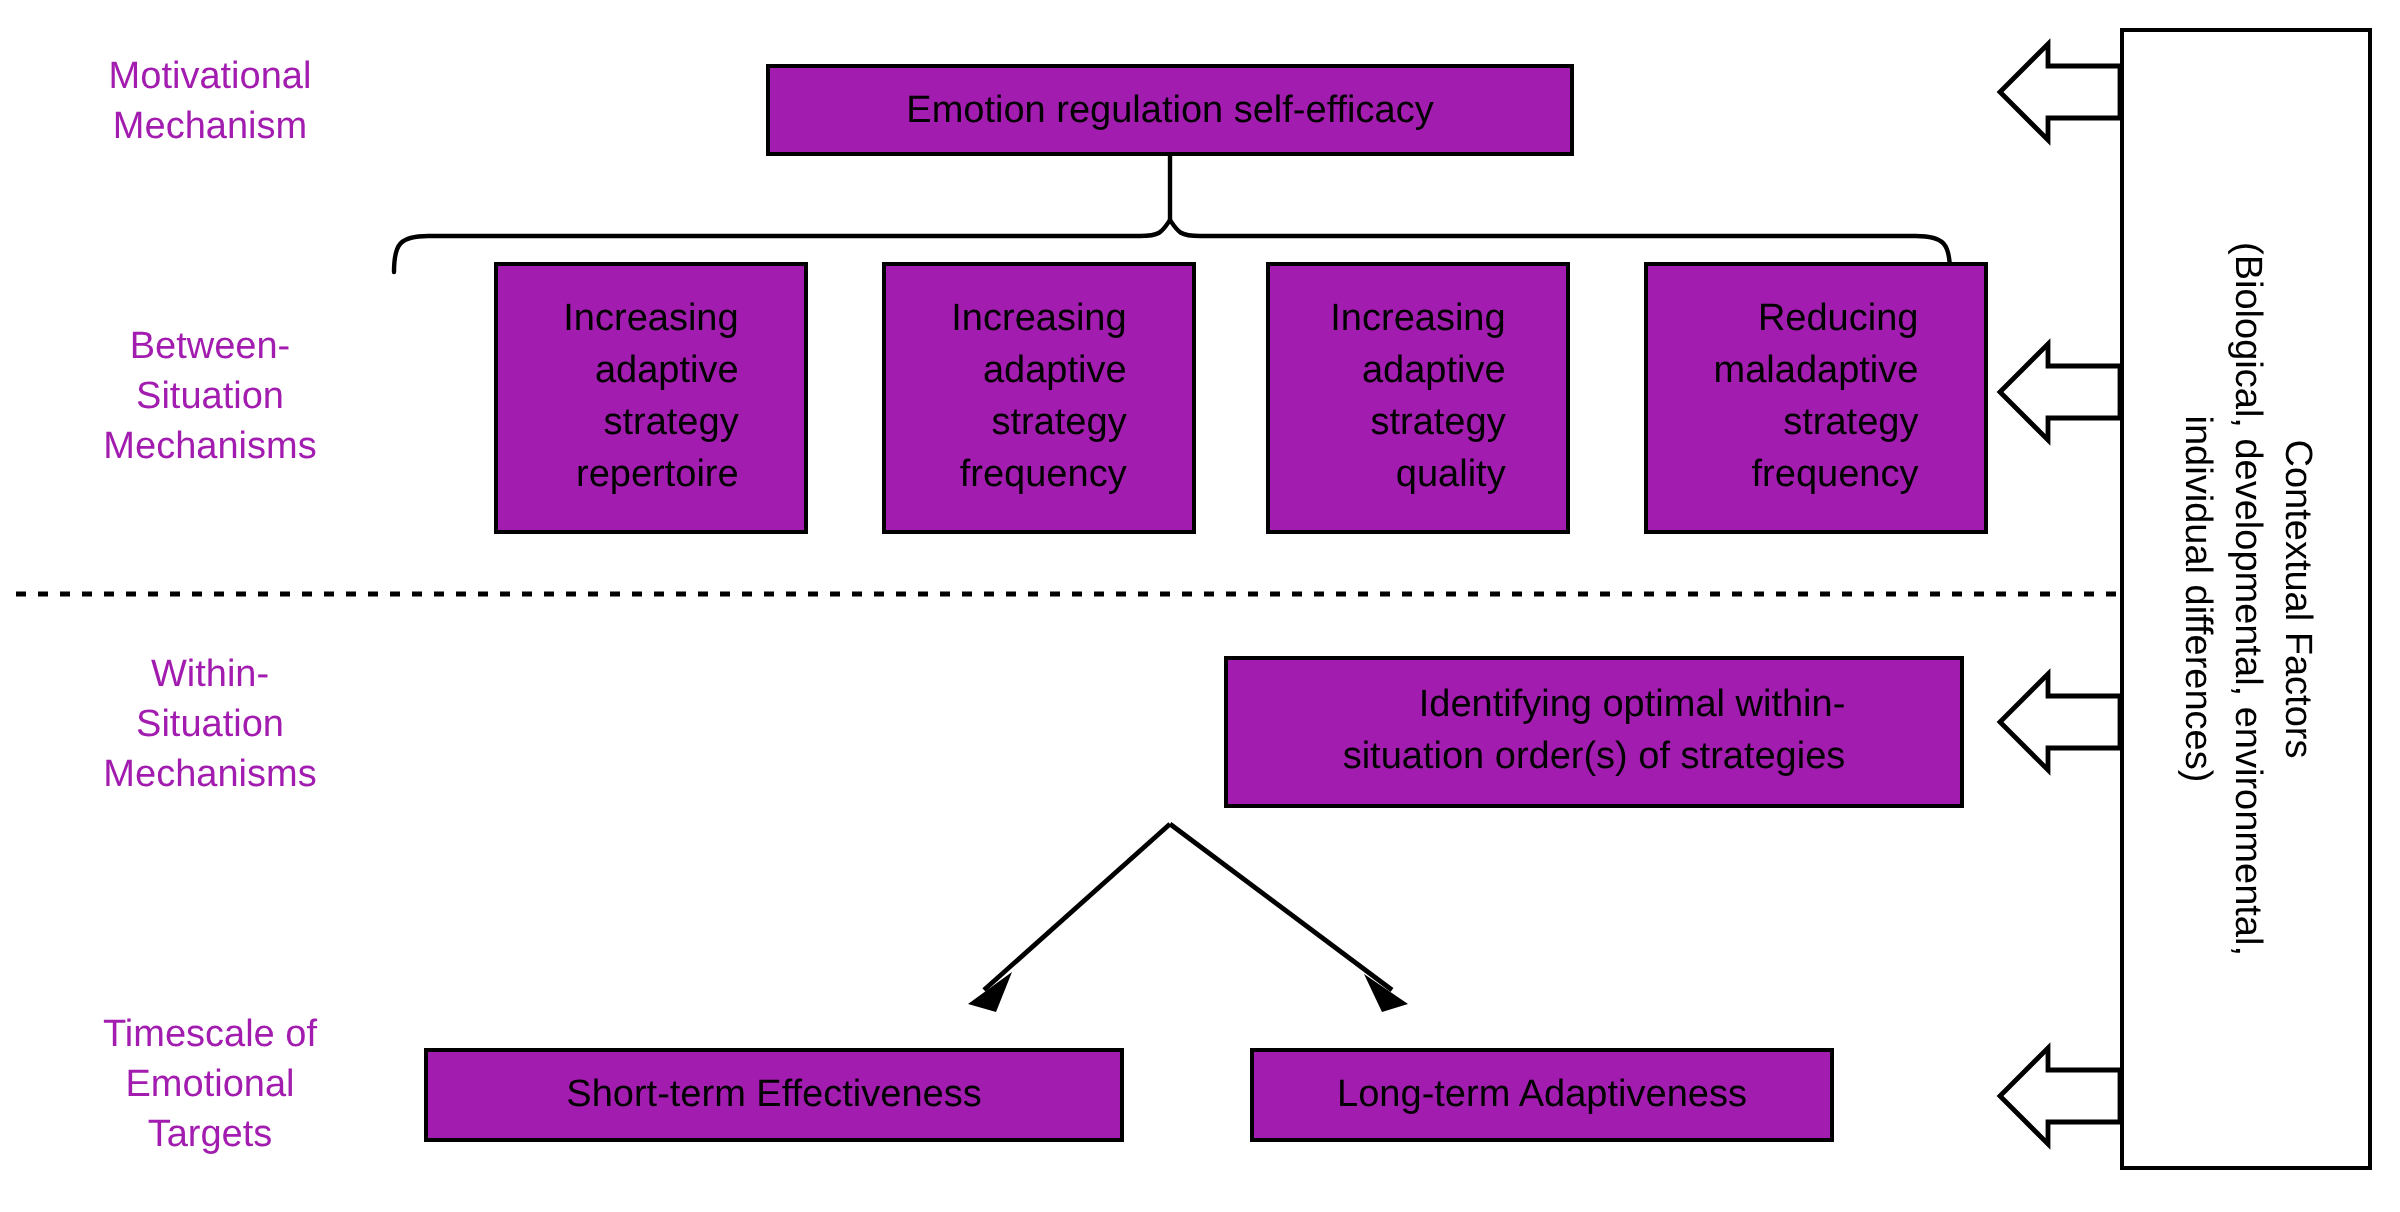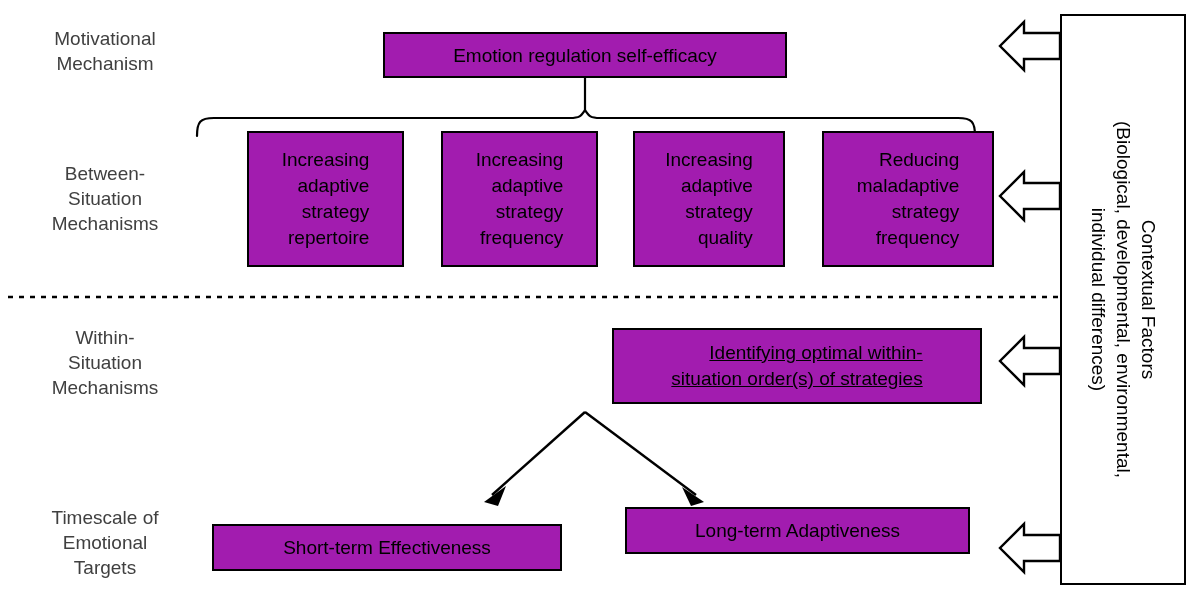--- a/index.html
+++ b/index.html
@@ -17,21 +17,21 @@
     color: #000000;
     overflow: hidden;
   }
 
   
   .row-label {
     position: absolute;
     text-align: center;
     font-size: 19px;
     line-height: 25px;
-    color: #404040;
+    color: #a21caf;
     white-space: pre-line;
   }
 
   
   .node {
     position: absolute;
     box-sizing: border-box;
     border: 2.5px solid #000;
     background: #a21caf;
     display: flex;
@@ -154,26 +154,26 @@
 adaptive
 strategy
 quality</div>
 
   <div class="node small" style="left:787px; top:131px; width:172px; height:136px;">Reducing
 maladaptive
 strategy
 frequency</div>
 
 
-  <div class="node wide" style="left:612px; top:328px; width:370px; height:76px;text-decoration:underline;">Identifying optimal within-
+  <div class="node wide" style="left:612px; top:328px; width:370px; height:76px;">Identifying optimal within-
 situation order(s) of strategies</div>
 
   <div class="node" style="left:212px; top:524px; width:350px; height:47px;">Short-term Effectiveness</div>
 
-  <div class="node" style="left:625px; top:507px; width:345px; height:47px;">Long-term Adaptiveness</div>
+  <div class="node" style="left:625px; top:524px; width:292px; height:47px;">Long-term Adaptiveness</div>
 
   <div id="context-panel">
     <div id="context-inner">
       <span class="line1">Contextual Factors</span>
       <span class="line2">(Biological, developmental, environmental,</span>
       <span class="line3">individual differences)</span>
     </div>
   </div>
 
 </div>

